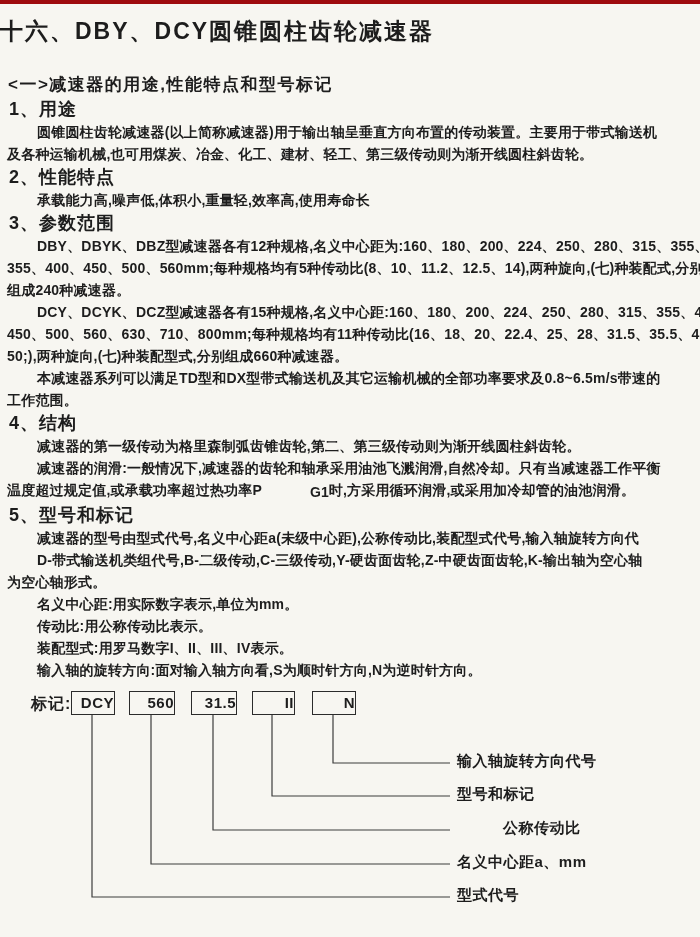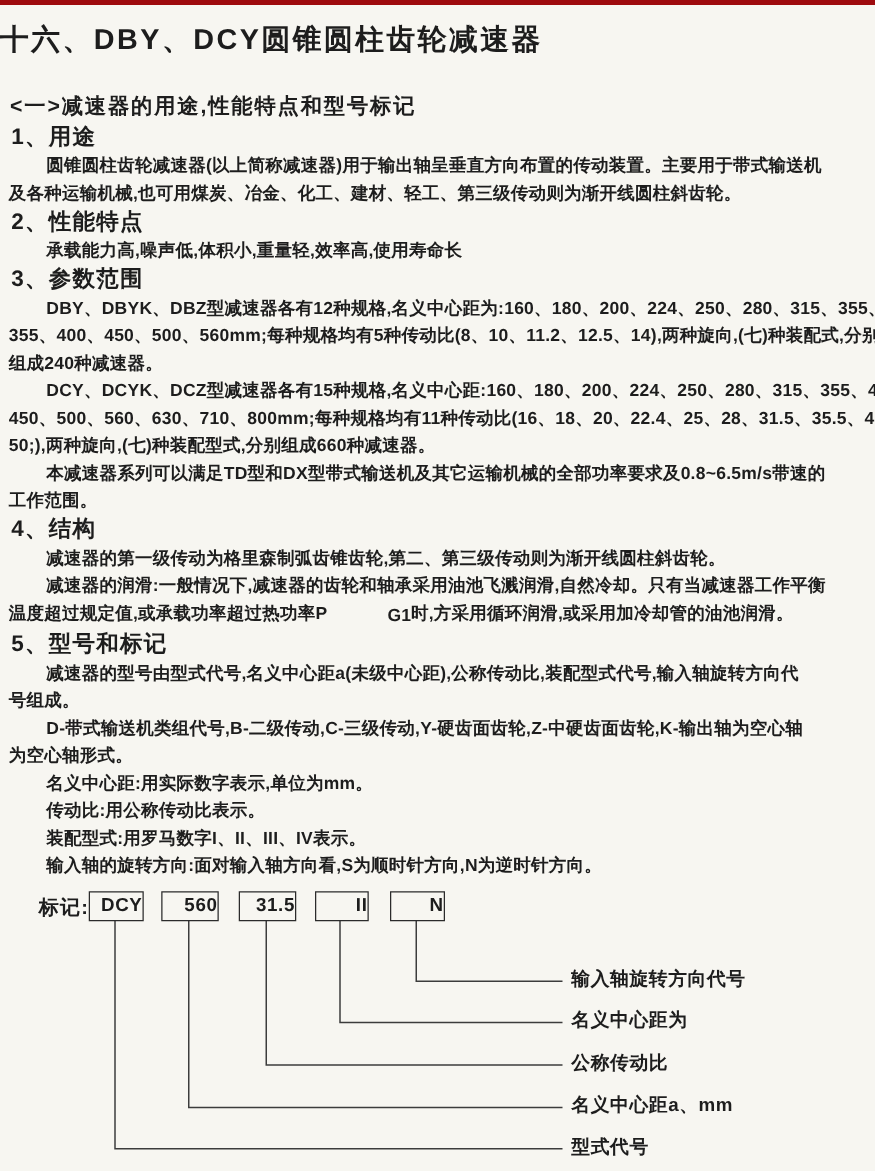--- a/index.html
+++ b/index.html
@@ -71,21 +71,21 @@
   .b2 { left: 191px; width: 44px; }
   .b3 { left: 252px; width: 41px; }
   .b4 { left: 312px; width: 42px; }
   .callout {
     position: absolute; left: 457px;
     font-size: 15px; font-weight: 600; letter-spacing: 0.5px;
     white-space: nowrap;
   }
   .c0 { top: 67px; }
   .c1 { top: 100px; }
-  .c2 { top: 134px; }
+  .c2 { top: 134px; margin-left: 46px; }
   .c3 { top: 168px; }
   .c4 { top: 201px; text-align: center; }
 </style>
 </head>
 <body>
 
 <div class="page">
   <div class="topbar"></div>
 
   <h1 class="title">十六、DBY、DCY圆锥圆柱齿轮减速器</h1>
@@ -109,21 +109,20 @@
   <div class="line ind">本减速器系列可以满足TD型和DX型带式输送机及其它运输机械的全部功率要求及0.8~6.5m/s带速的</div>
   <div class="line">工作范围。</div>
 
   <div class="h">4、结构</div>
   <div class="line ind">减速器的第一级传动为格里森制弧齿锥齿轮,第二、第三级传动则为渐开线圆柱斜齿轮。</div>
   <div class="line ind">减速器的润滑:一般情况下,减速器的齿轮和轴承采用油池飞溅润滑,自然冷却。只有当减速器工作平衡</div>
   <div class="line"><span>温度超过规定值,或承载功率超过热功率P</span><span class="sub">G1</span><span>时,方采用循环润滑,或采用加冷却管的油池润滑。</span></div>
 
   <div class="h">5、型号和标记</div>
   <div class="line ind">减速器的型号由型式代号,名义中心距a(未级中心距),公称传动比,装配型式代号,输入轴旋转方向代</div>
-  <div class="line">号组成。</div>
   <div class="line ind">D-带式输送机类组代号,B-二级传动,C-三级传动,Y-硬齿面齿轮,Z-中硬齿面齿轮,K-输出轴为空心轴</div>
   <div class="line">为空心轴形式。</div>
   <div class="line ind">名义中心距:用实际数字表示,单位为mm。</div>
   <div class="line ind">传动比:用公称传动比表示。</div>
   <div class="line ind">装配型式:用罗马数字I、II、III、IV表示。</div>
   <div class="line ind">输入轴的旋转方向:面对输入轴方向看,S为顺时针方向,N为逆时针方向。</div>
 
   <div class="diagram">
     <svg class="lines" width="700" height="234" viewBox="0 0 700 234">
       <polyline points="333,29 333,78 450,78"></polyline>
@@ -132,18 +131,18 @@
       <polyline points="151,29 151,179 450,179"></polyline>
       <polyline points="92,29 92,212 450,212"></polyline>
     </svg>
     <span class="mark">标记:</span>
     <div class="box b0">DCY</div>
     <div class="box b1">560</div>
     <div class="box b2">31.5</div>
     <div class="box b3">II</div>
     <div class="box b4">N</div>
     <div class="callout c0">输入轴旋转方向代号</div>
-    <div class="callout c1">名义中心距为</div>
+    <div class="callout c1">型号和标记</div>
     <div class="callout c2">公称传动比</div>
     <div class="callout c3">名义中心距a、mm</div>
     <div class="callout c4">型式代号</div>
   </div>
 </div>
 
 </body></html>

